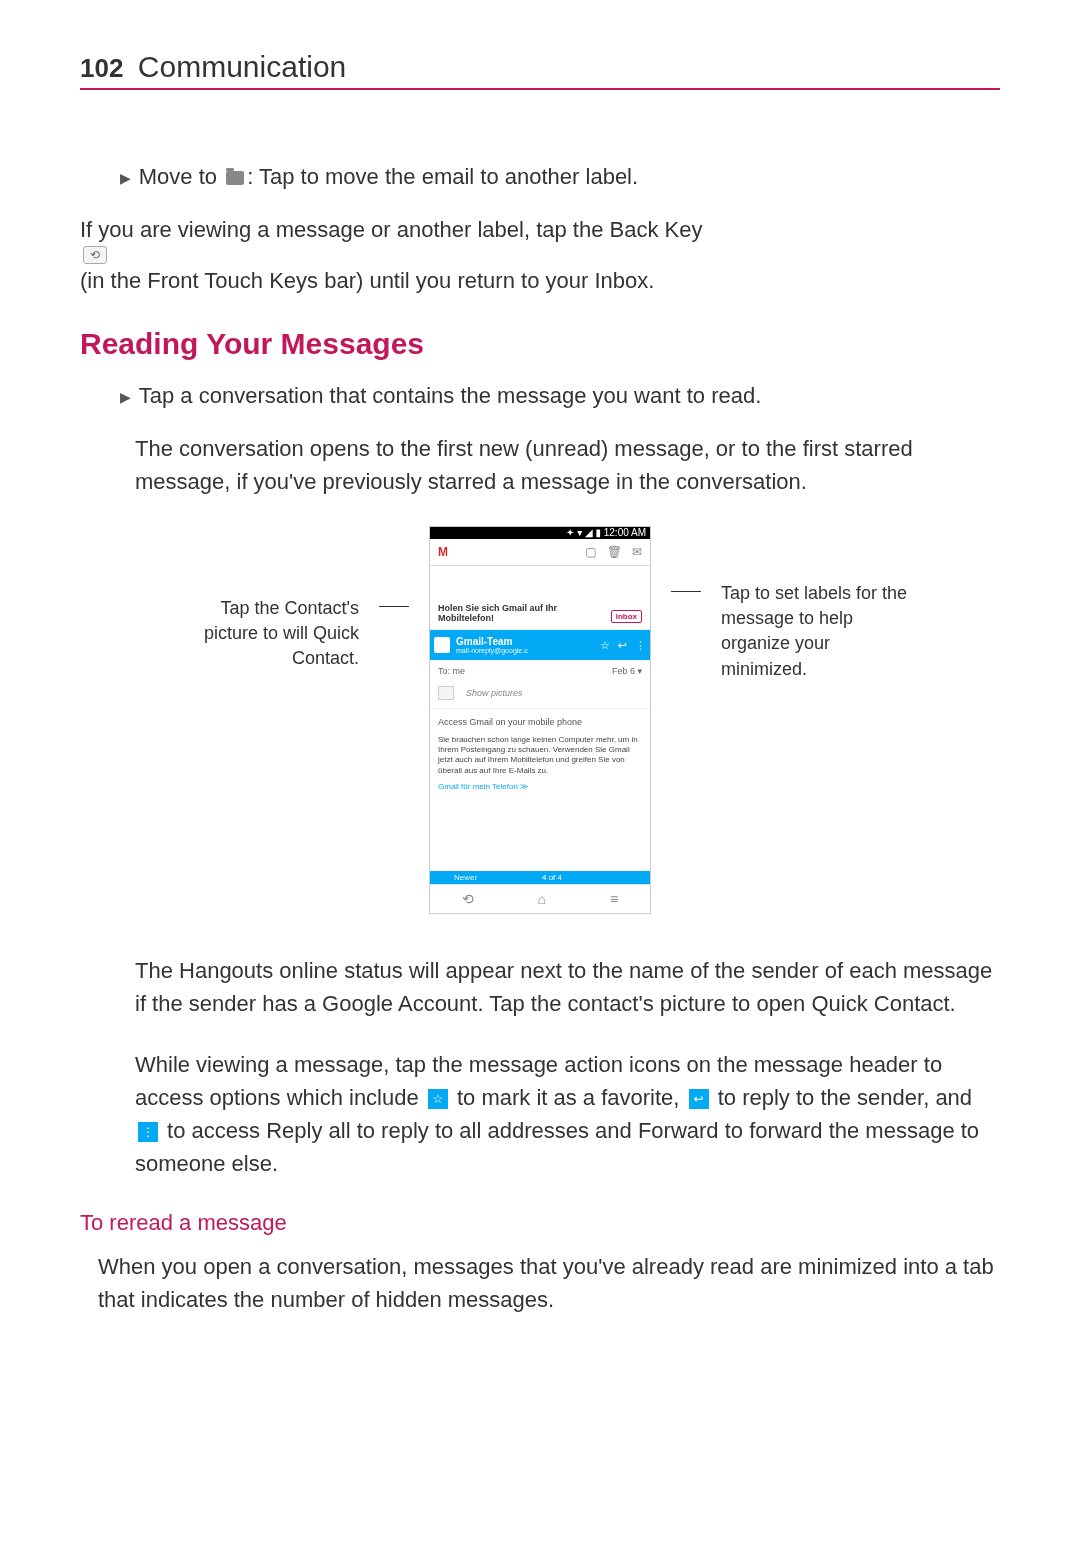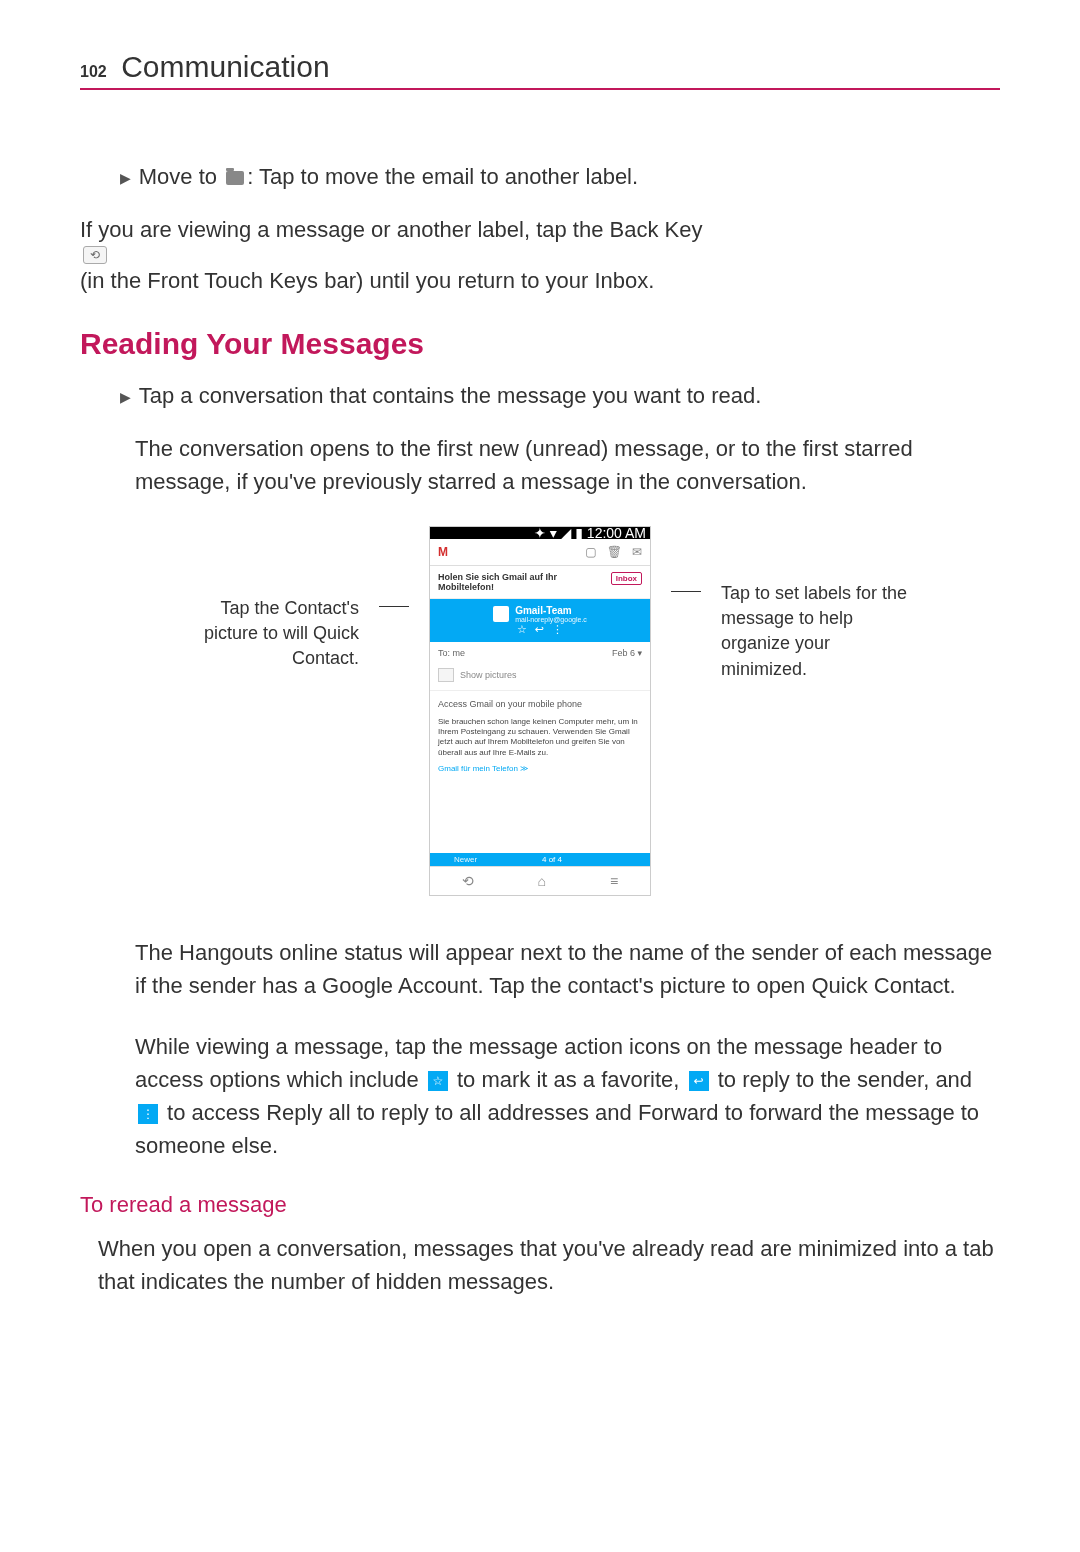--- a/index.html
+++ b/index.html
@@ -13,21 +13,21 @@
   .page {
     padding: 50px 80px 80px 80px;
   }
   .header-line {
     border-bottom: 2px solid #c2185b;
     padding-bottom: 4px;
     margin-bottom: 70px;
   }
   .page-num {
     font-weight: bold;
-    font-size: 16px;
+    font-size: 26px;
     color: #333;
     margin-right: 10px;
   }
   .section-name {
     font-size: 30px;
     color: #333;
   }
   .bullet-row {
     display: flex;
     align-items: flex-start;
@@ -107,36 +107,36 @@
     margin-top:65px;
   }
   .phone {
     width: 220px;
     border:1px solid #ccc;
     background:#fff;
     font-size:10px;
     color:#555;
   }
   .status-bar {
-    background:#000; color:#fff; height:12px; font-size:14px; text-align:right; padding:0 4px; line-height:12px;
+    background:#000; color:#fff; height:12px; font-size:10px; text-align:right; padding:0 4px; line-height:12px;
   }
   .app-header {
     display:flex; align-items:center; justify-content:space-between; padding:6px 8px; border-bottom:1px solid #ddd;
   }
   .gmail-logo { color:#d32f2f; font-weight:bold; font-size:12px;}
   .app-header-icons { display:flex; gap:10px; color:#888; font-size:12px;}
-  .subject-row { padding:6px 8px; font-size:9px; border-bottom:1px solid #eee; font-weight:bold; color:#333; display:flex;justify-content:space-between;align-items:flex-start;}
+  .subject-row { padding:6px 8px; font-size:9px; border-bottom:1px solid #eee; font-weight:bold; color:#333; display:flex;justify-content:space-between;align-items:flex-end;margin-top:31px;}
   .inbox-chip { border:1px solid #c2185b; color:#c2185b; font-size:8px; padding:1px 4px; border-radius:2px;}
-  .sender-bar { background:#03a9f4; color:#fff; padding:6px 4px; display:flex; justify-content:space-between; align-items:center;flex-direction:column;}
+  .sender-bar { background:#03a9f4; color:#fff; padding:6px 4px; display:flex; justify-content:space-between; align-items:center;}
   .sender-name { font-weight:bold; font-size:10px;}
   .sender-email { font-size:7px; opacity:0.9;}
   .sender-icons { display:flex; gap:8px; font-size:11px;}
   .contact-pic { width:16px;height:16px;background:#fff;border-radius:2px;margin-right:6px;}
   .msg-meta { display:flex;justify-content:space-between;padding:6px 8px;font-size:9px;color:#666;}
-  .show-pics { display:flex;align-items:center;gap:6px;padding:4px 8px 8px;color:#888;font-size:9px;border-bottom:1px solid #eee;}
+  .show-pics { display:flex;align-items:center;gap:12px;padding:4px 8px 8px;color:#888;font-size:9px;border-bottom:1px solid #eee;font-style:italic;}
   .pic-thumb{width:14px;height:12px;border:1px solid #ccc;background:#f5f5f5;}
   .msg-body { padding:8px; font-size:8px; line-height:1.3; color:#444;}
   .msg-link { color:#03a9f4; margin-top:6px; display:block;}
   .msg-body-title{color:#555;font-size:9px;margin-bottom:6px;}
   .phone-spacer{height:70px;}
   .bottom-info{background:#03a9f4;color:#fff;text-align:center;font-size:8px;padding:2px 0;display:flex;}
   .bottom-info span:first-child{flex:1;text-align:left;padding-left:24px;opacity:0.9;}
   .bottom-info span:nth-child(2){flex:1;}
   .bottom-info span:last-child{flex:1;}
   .nav-bar { display:flex; justify-content:space-around; padding:6px 0; border-top:1px solid #ddd; color:#888; font-size:14px;}

